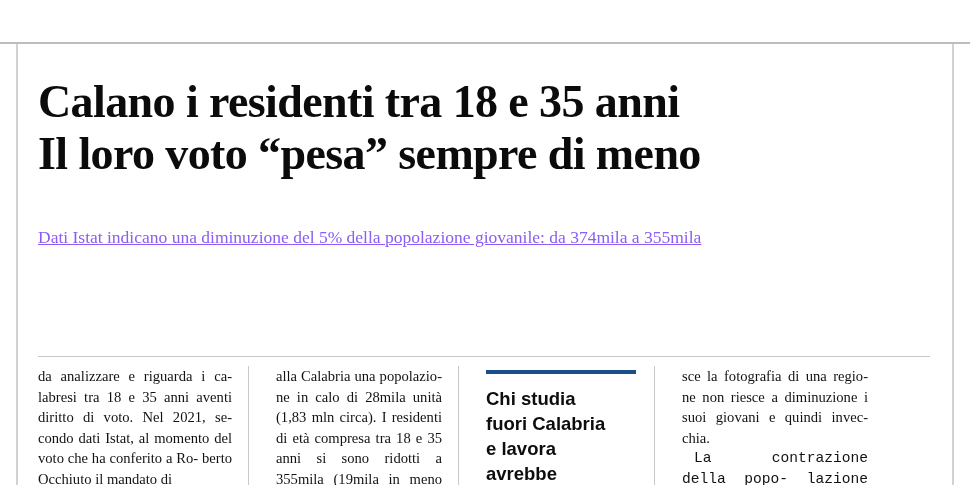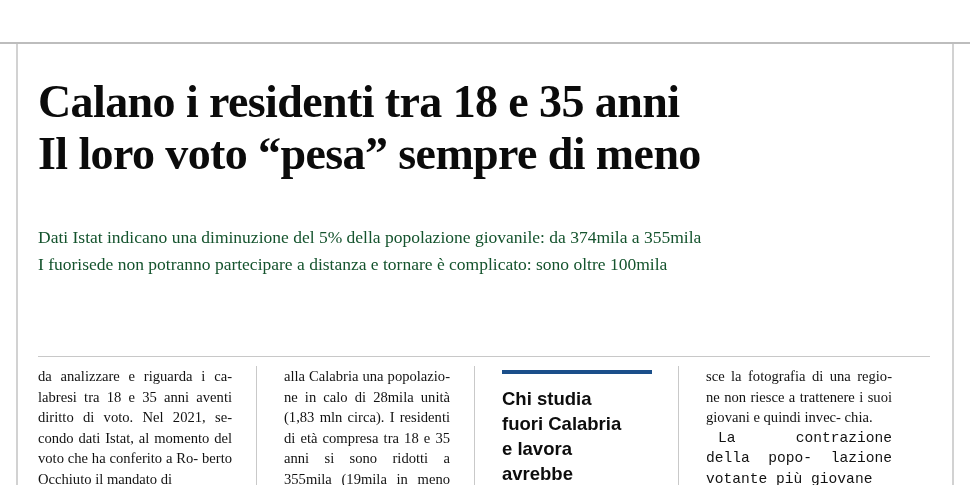--- a/index.html
+++ b/index.html
@@ -74,21 +74,22 @@
     display: block;
     white-space: nowrap;
   }
 
   
   .summary {
     margin: 44px 0 0 20px;
     width: 890px;
     font-size: 17.5px;
     line-height: 27px;
-    color: #14532d;
+    color: #8b5cf6;
+    text-decoration: underline;
   }
   .summary .sline {
     display: block;
     white-space: nowrap;
   }
 
   .divider {
     position: absolute;
     left: 20px;
     top: 310px;
@@ -98,21 +99,21 @@
   }
 
   
   .columns {
     position: absolute;
     left: 20px;
     top: 320px;
     width: 896px;
     height: 119px;
     display: flex;
-    gap: 8px;
+    gap: 0;
   }
   .col {
     position: relative;
     width: 210px;
     padding-right: 16px;
     box-sizing: border-box;
   }
   .col + .col {
     padding-left: 28px;
   }
@@ -176,21 +177,20 @@
 
   <div class="content">
 
     <h1 class="headline">
       <span class="line">Calano i residenti tra 18 e 35 anni</span>
       <span class="line">Il loro voto “pesa” sempre di meno</span>
     </h1>
 
     <div class="summary">
       <span class="sline">Dati Istat indicano una diminuzione del 5% della popolazione giovanile: da 374mila a 355mila</span>
-      <span class="sline">I fuorisede non potranno partecipare a distanza e tornare è complicato: sono oltre 100mila</span>
     </div>
 
     <div class="divider"></div>
 
     <div class="columns">
 
       <div class="col">
         <p>da analizzare e riguarda i ca- labresi tra 18 e 35 anni aventi diritto di voto. Nel 2021, se- condo dati Istat, al momento del voto che ha conferito a Ro- berto Occhiuto il mandato di</p>
       </div>
 
@@ -205,20 +205,20 @@
         <div class="box-title">
           <span>Chi studia</span>
           <span>fuori Calabria</span>
           <span>e lavora</span>
           <span>avrebbe</span>
         </div>
       </div>
 
       <div class="col col-last">
         <div class="col-sep"></div>
-        <p>sce la fotografia di una regio- ne non riesce a trattenere i suoi giovani e quindi invec- chia.</p>
+        <p>sce la fotografia di una regio- ne non riesce a diminuzione i suoi giovani e quindi invec- chia.</p>
         <p class="indent">La contrazione della popo- lazione votante più giovane</p>
       </div>
 
     </div>
 
   </div>
 </div>
 
 </body></html>

